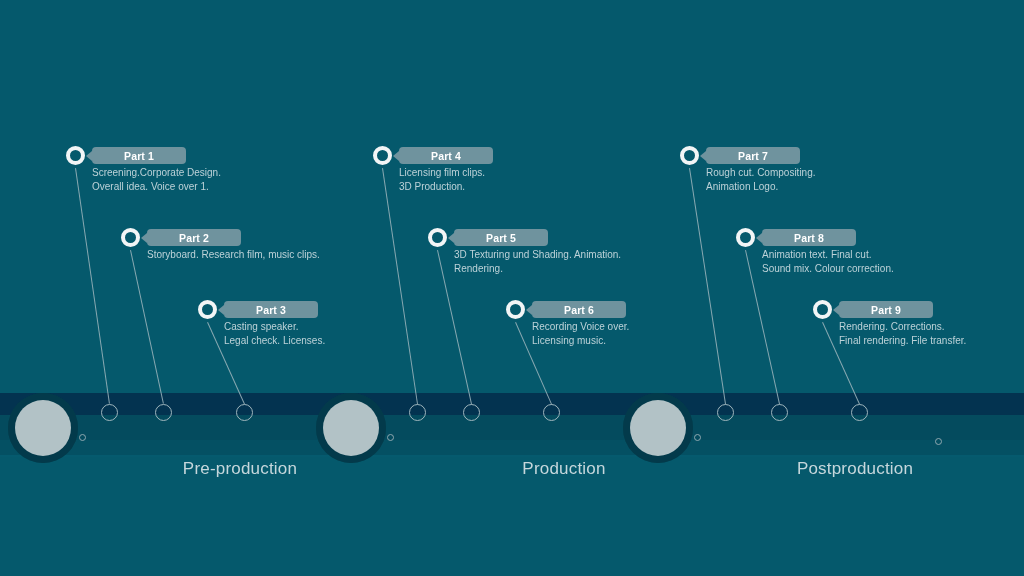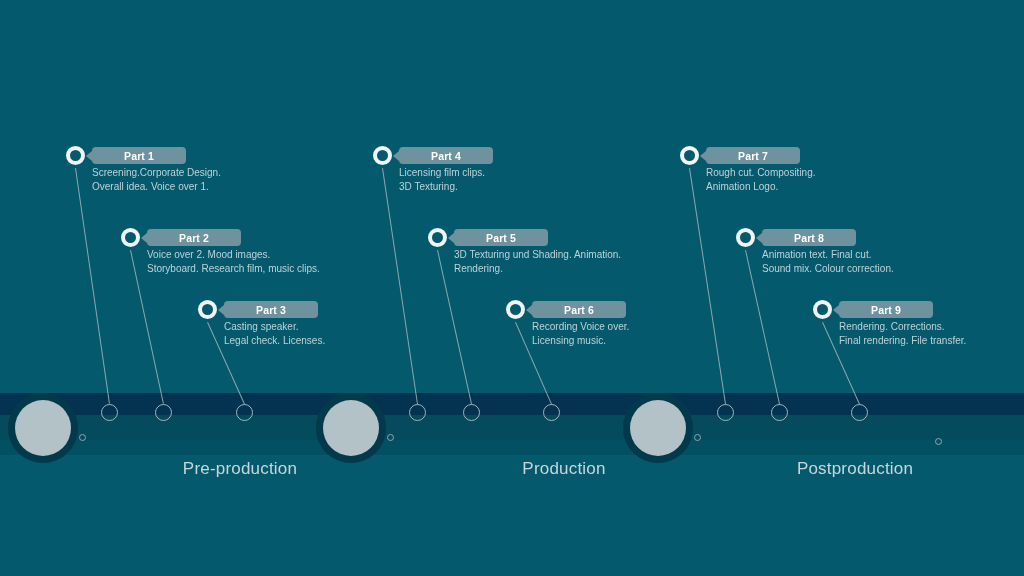--- a/index.html
+++ b/index.html
@@ -132,38 +132,37 @@
         <div class="pill">Part 1</div>
         <div class="desc">
           <div>Screening.Corporate Design.</div>
           <div>Overall idea. Voice over 1.</div>
         </div>
       </div>
       <div class="part" style="left: 121px; top: 228px;">
         <div class="ring"></div>
         <div class="pill">Part 2</div>
         <div class="desc">
-          <div>Voice over 2. Mood images.</div>
           <div>Storyboard. Research film, music clips.</div>
         </div>
       </div>
       <div class="part" style="left: 198px; top: 300px;">
         <div class="ring"></div>
         <div class="pill">Part 3</div>
         <div class="desc">
           <div>Casting speaker.</div>
           <div>Legal check. Licenses.</div>
         </div>
       </div>
       <div class="part" style="left: 373px; top: 146px;">
         <div class="ring"></div>
         <div class="pill">Part 4</div>
         <div class="desc">
           <div>Licensing film clips.</div>
-          <div>3D Texturing.</div>
+          <div>3D Production.</div>
         </div>
       </div>
       <div class="part" style="left: 428px; top: 228px;">
         <div class="ring"></div>
         <div class="pill">Part 5</div>
         <div class="desc">
           <div>3D Texturing und Shading. Animation.</div>
           <div>Rendering.</div>
         </div>
       </div>

